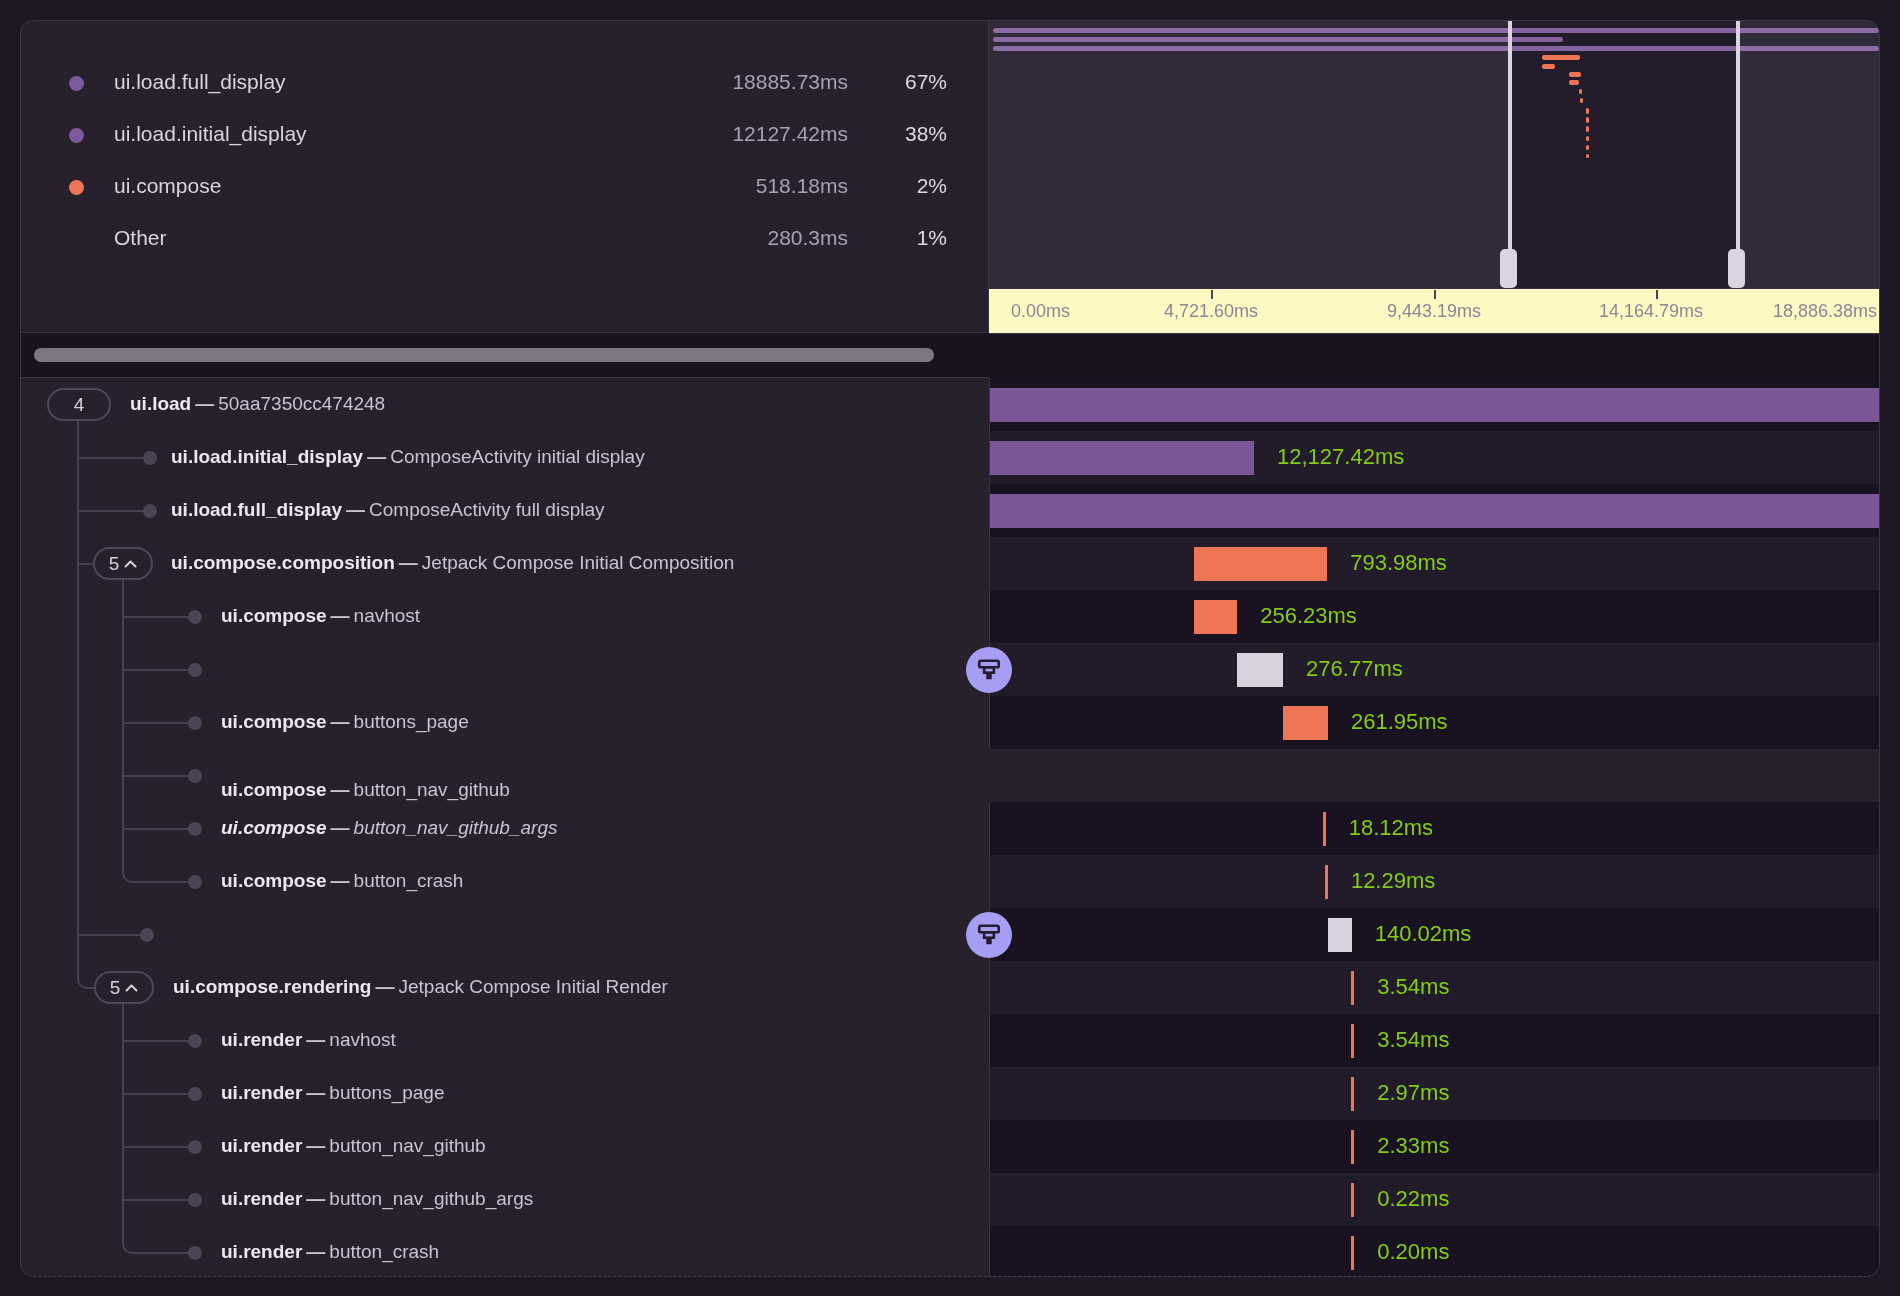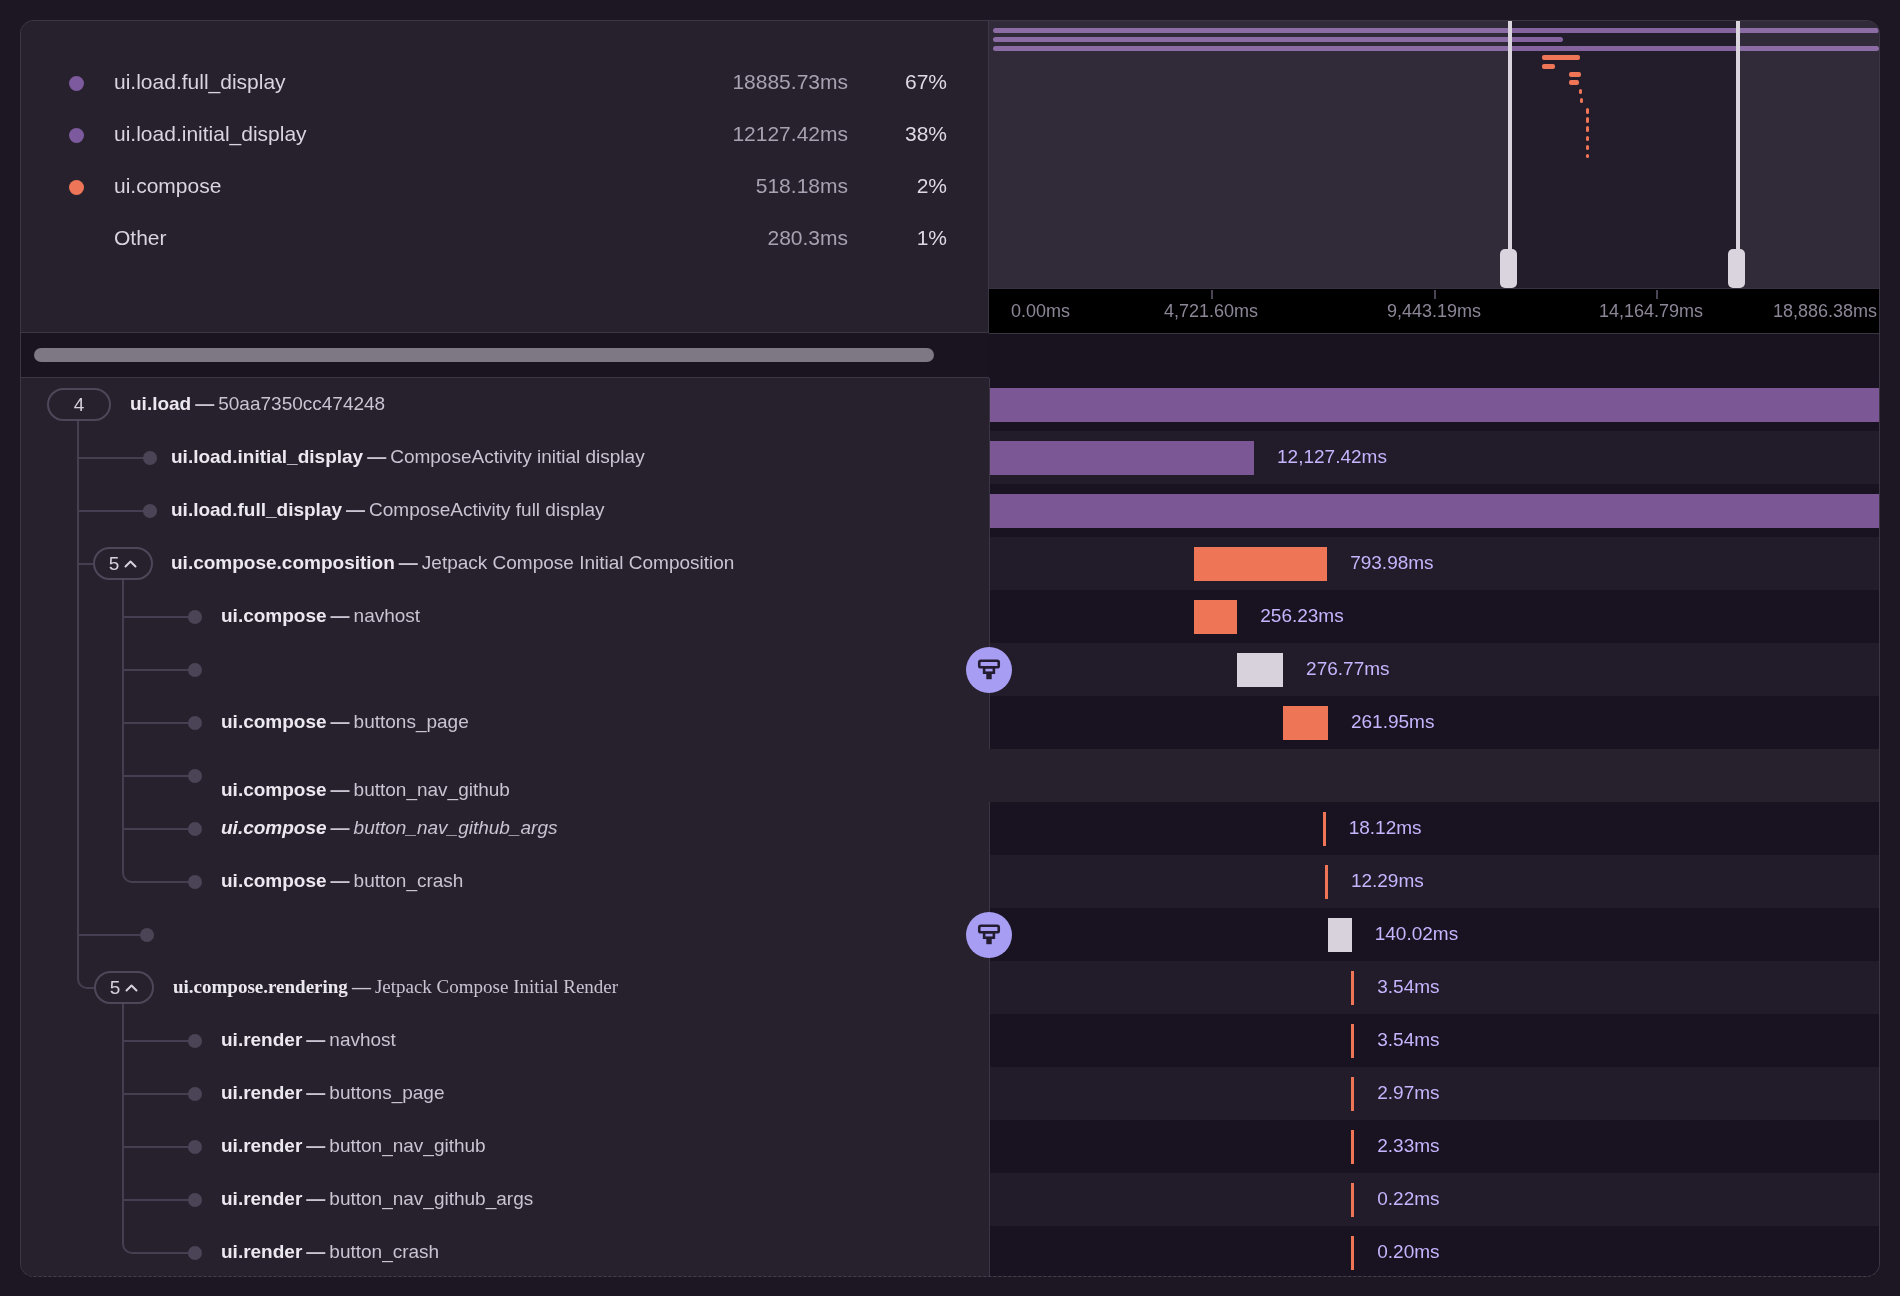--- a/index.html
+++ b/index.html
@@ -15,40 +15,40 @@
   .legend-value{position:absolute;right:140px;top:50%;transform:translateY(-54%);font-size:21px;color:#a7a1b2;}
   .legend-pct{position:absolute;right:41px;top:50%;transform:translateY(-54%);font-size:21px;color:#ded9e5;font-weight:500;}
   
   .minimap{position:absolute;left:968px;top:0;width:892px;height:267px;background:#231c2a;overflow:hidden;}
   .mm-line{position:absolute;height:5px;border-radius:2.5px;background:#84639f;}
   .mm-span{position:absolute;border-radius:2px;background:#ef7557;}
   .mm-overlay{position:absolute;top:0;height:267px;background:rgba(233,226,240,0.075);}
   .mm-handle-line{position:absolute;top:0;width:4px;height:267px;background:#d9d4de;}
   .mm-grip{position:absolute;top:228px;width:17px;height:39px;background:#d9d4de;border-radius:5px;}
   
-  .axis{position:absolute;left:968px;top:267px;width:892px;height:46px;background:#000000;
+  .axis{position:absolute;left:968px;top:267px;width:892px;height:46px;background:#fef9c3;
     border-top:1px solid #373141;border-bottom:1px solid #3b3544;box-sizing:border-box;}
   .axis-tick{position:absolute;top:1px;width:2px;height:9px;background:#4a4454;}
   .axis-label{position:absolute;top:12px;font-size:18px;color:#8c8697;white-space:nowrap;}
   
   .scrollrow{position:absolute;left:0;top:312px;width:968px;height:45px;background:#191420;
     border-bottom:1px solid #3b3544;box-sizing:border-box;}
   .scroll-thumb{position:absolute;left:13px;top:15px;width:900px;height:14px;border-radius:7px;background:#7d7884;}
   .rightfill{position:absolute;left:968px;top:313px;width:892px;height:44px;background:#19131f;}
   
   .rows{position:absolute;left:0;top:357px;width:1860px;height:901px;}
   .row-left{position:absolute;left:0;width:968px;height:53px;background:#27212d;}
   .row-right{position:absolute;left:968px;width:892px;height:53px;border-left:1px solid #3b3544;box-sizing:border-box;}
   .row-right.odd{background:#181221;}
   .row-right.even{background:#221b29;}
   .bar{position:absolute;top:9.5px;height:34px;}
   .bar-purple{background:#7c5796;}
   .bar-orange{background:#ef7557;}
   .bar-white{background:#d8d2dd;}
-  .dur{position:absolute;top:50%;transform:translateY(-54%);font-size:19px;color:#c4b5fd;white-space:nowrap;}
+  .dur{position:absolute;top:50%;transform:translateY(-54%);font-size:22px;color:#84cc16;white-space:nowrap;}
   
   .tree-label{position:absolute;top:50%;transform:translateY(-54%);font-size:19px;white-space:nowrap;}
   .tree-op{color:#ece8f0;font-weight:700;}
   .tree-sep{color:#c9c3d2;font-weight:700;padding:0 4px;}
   .tree-desc{color:#c9c3d2;font-weight:400;}
   .pill{position:absolute;height:33px;border:2.5px solid #4e4759;border-radius:17px;box-sizing:border-box;
     display:flex;align-items:center;justify-content:center;color:#d6d1dc;font-size:19px;gap:5px;background:#27212d;z-index:3;}
   .conn{position:absolute;background:#463f51;z-index:1;}
   .conn-elbow{position:absolute;border-left:2px solid #463f51;border-bottom:2px solid #463f51;
     border-bottom-left-radius:10px;box-sizing:border-box;z-index:1;background:transparent;}
@@ -183,21 +183,21 @@
       </div>
       <div class="row-right even" style="top: 477px;">
         <div class="bar bar-orange" style="left: 335.392px; width: 2.5px;"></div>
         <span class="dur" style="left: 360.892px;">12.29ms</span>
       </div>
       <div class="row-left" style="top: 530px;"></div>
       <div class="row-right odd" style="top: 530px;">
         <div class="bar bar-white" style="left: 338.068px; width: 23.638px;"></div>
         <span class="dur" style="left: 384.706px;">140.02ms</span>
       </div>
-      <div class="row-left" style="top: 583px; font-family: Liberation Serif, serif;">
+      <div class="row-left" style="top: 583px;">
         <div class="tree-label" style="left: 152px;"><span class="tree-op">ui.compose.rendering</span><span class="tree-sep">—</span><span class="tree-desc">Jetpack Compose Initial Render</span></div>
       </div>
       <div class="row-right even" style="top: 583px;">
         <div class="bar bar-orange" style="left: 361.26px; width: 3px;"></div>
         <span class="dur" style="left: 387.26px;">3.54ms</span>
       </div>
       <div class="row-left" style="top: 636px;">
         <div class="tree-label" style="left: 200px;"><span class="tree-op">ui.render</span><span class="tree-sep">—</span><span class="tree-desc">navhost</span></div>
       </div>
       <div class="row-right odd" style="top: 636px;">

